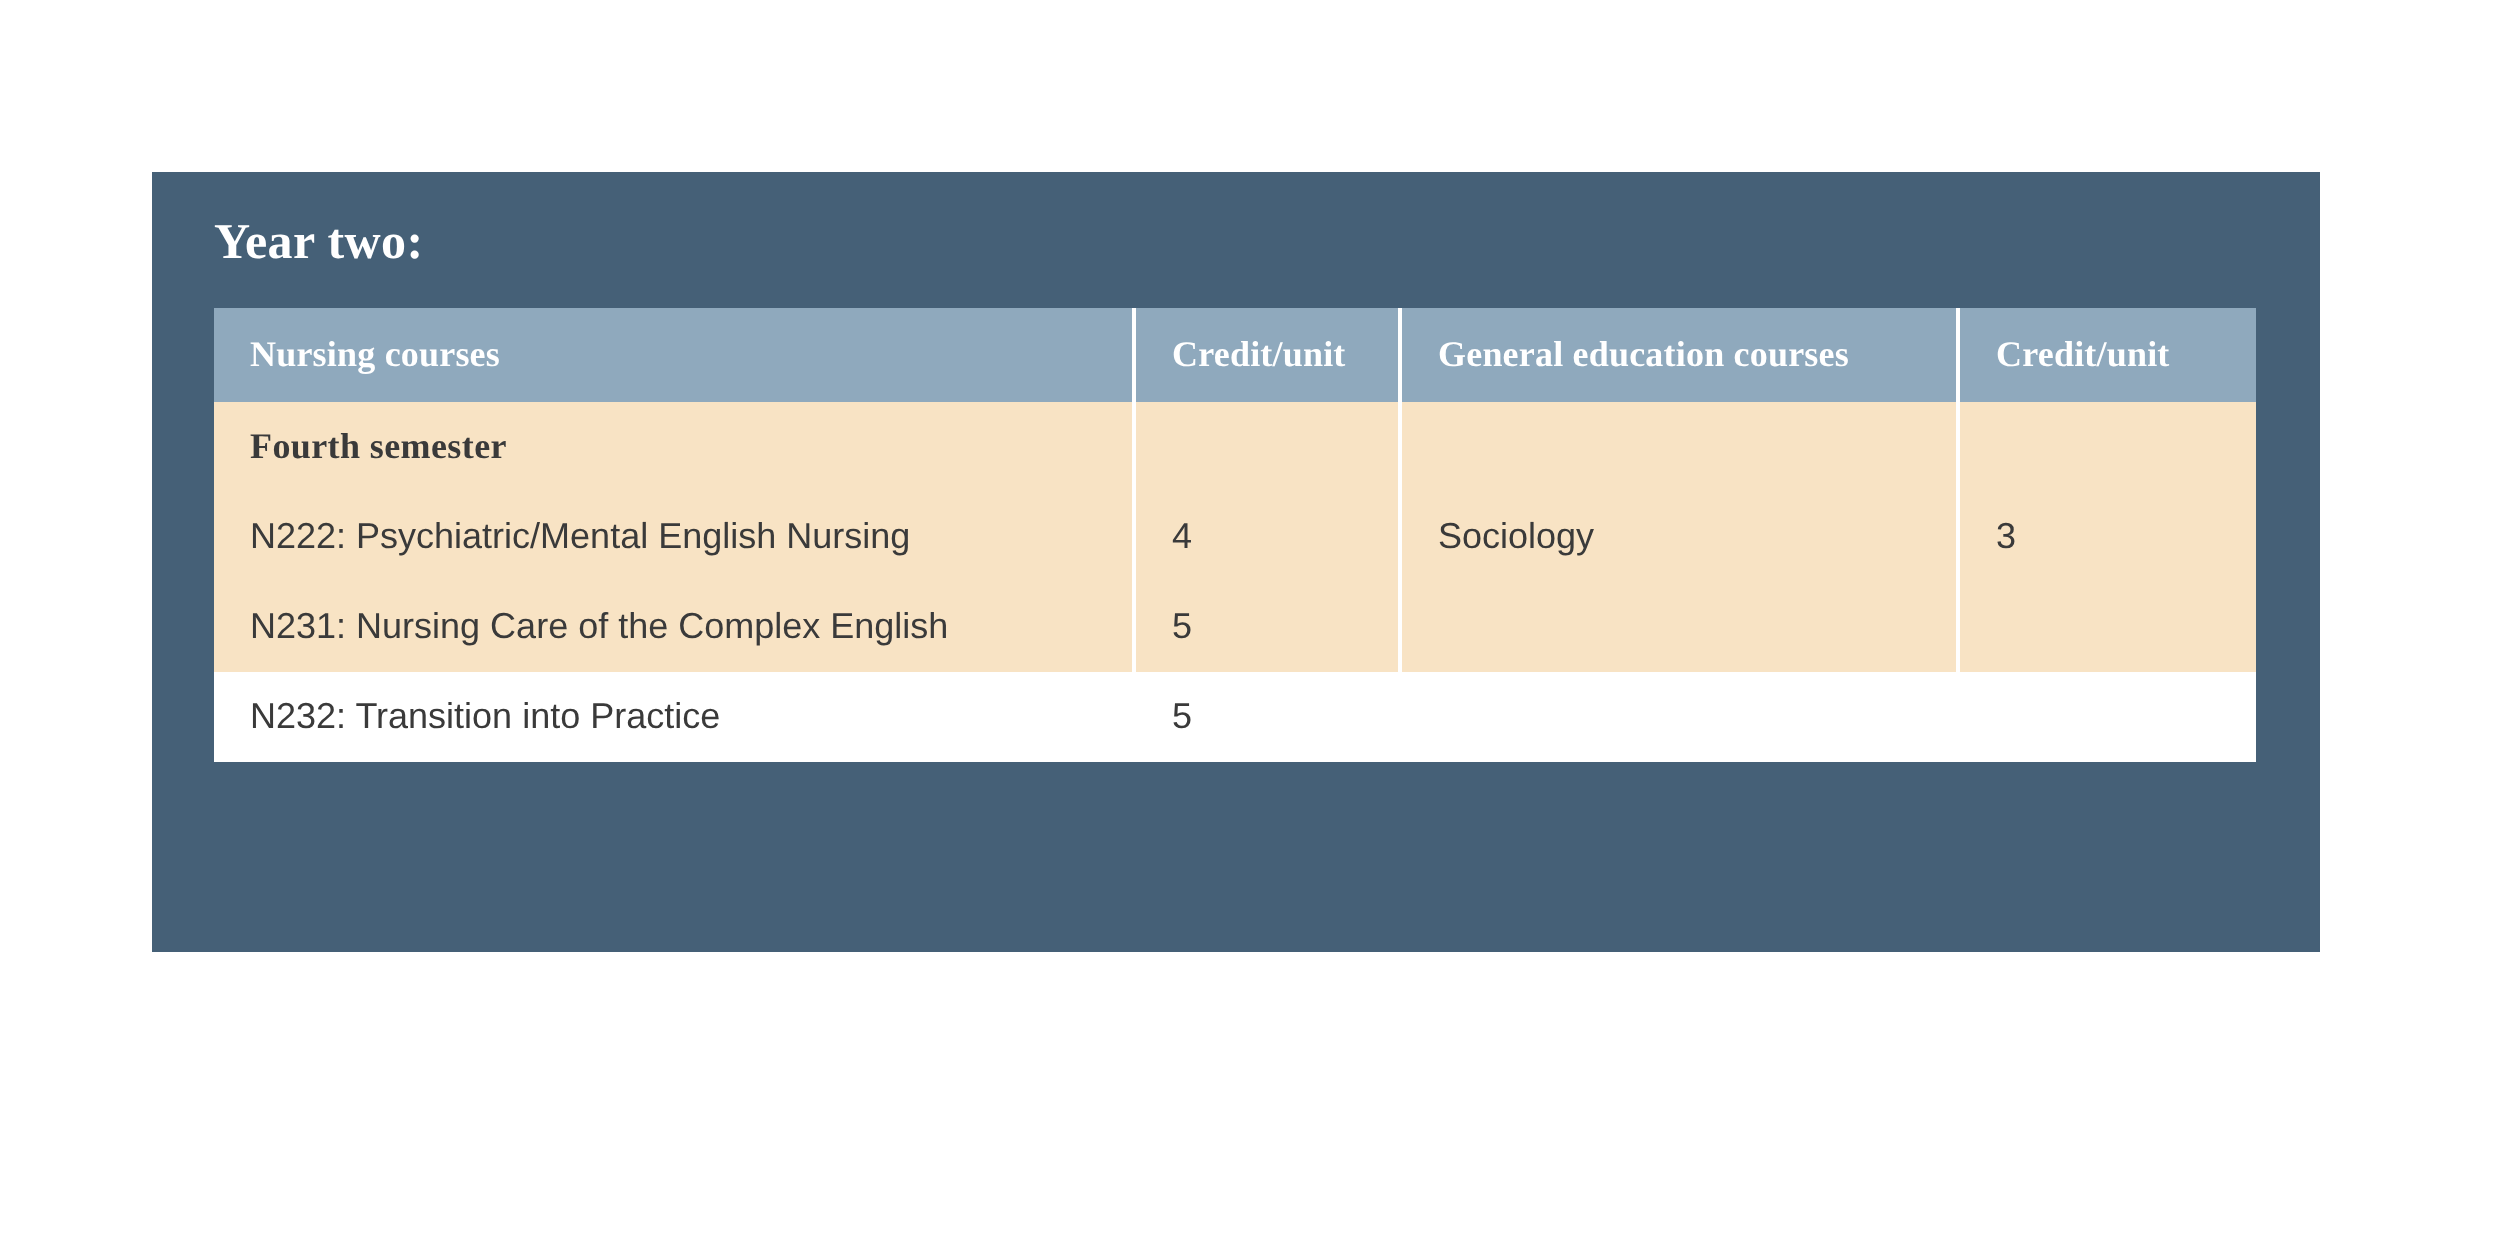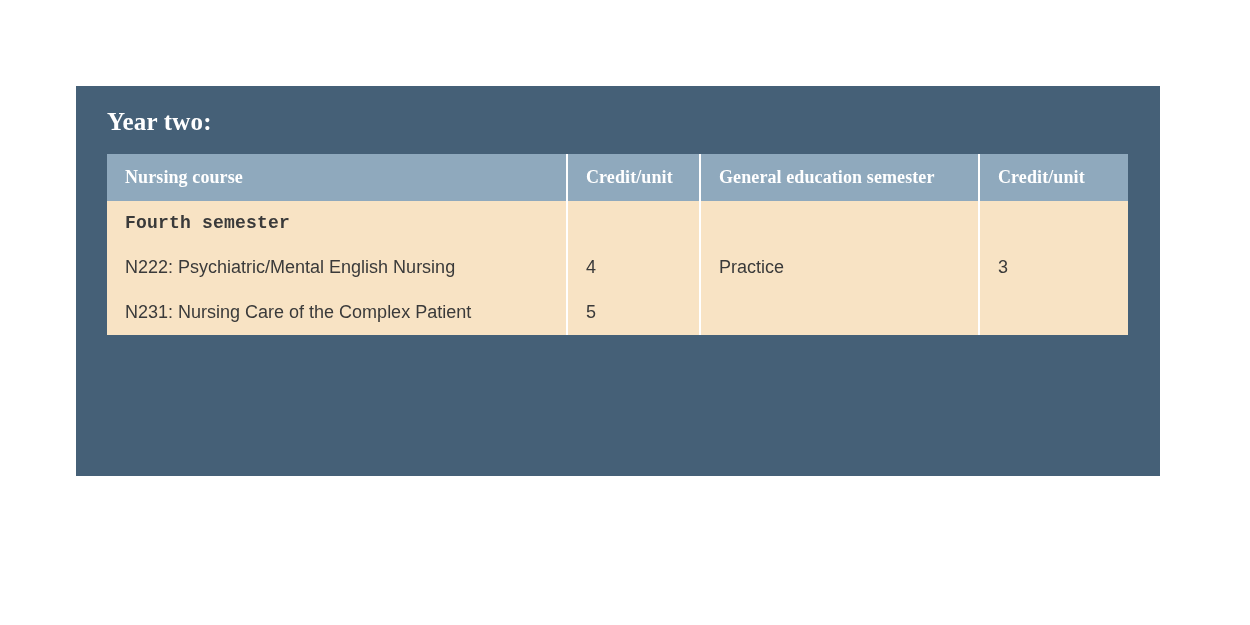--- a/index.html
+++ b/index.html
@@ -70,21 +70,21 @@
     border-right: 2px solid #ffffff;
     vertical-align: middle;
     height: 20px;
   }
   table.course-table td:last-child { border-right: none; }
 
   tr.row-shaded td { background: #f8e3c4; }
   tr.row-plain td { background: #ffffff; }
 
   td.semester {
-    font-family: Liberation Mono, monospace;
+    font-family: Liberation Serif, serif;
     font-weight: bold;
     font-size: 19px;
     color: #46464a;
     letter-spacing: 0.2px;
   }
 </style>
 </head>
 <body>
 
 <div class="page">
@@ -92,41 +92,47 @@
     <h1 class="panel-title">Year two:</h1>
     <table class="course-table">
       <colgroup>
         <col class="c1">
           <col class="c2">
           <col class="c3">
           <col class="c4">
       </colgroup>
       <thead>
         <tr>
-          <th>Nursing course</th>
+          <th>Nursing courses</th>
           <th>Credit/unit</th>
-          <th>General education semester</th>
+          <th>General education courses</th>
           <th>Credit/unit</th>
         </tr>
       </thead>
       <tbody>
         <tr class="row-shaded">
           <td class="semester">Fourth semester</td>
           <td></td>
           <td></td>
           <td></td>
         </tr>
         <tr class="row-shaded">
           <td>N222: Psychiatric/Mental English Nursing</td>
           <td>4</td>
-          <td>Practice</td>
+          <td>Sociology</td>
           <td>3</td>
         </tr>
         <tr class="row-shaded">
-          <td>N231: Nursing Care of the Complex Patient</td>
+          <td>N231: Nursing Care of the Complex English</td>
+          <td>5</td>
+          <td></td>
+          <td></td>
+        </tr>
+        <tr class="row-plain">
+          <td>N232: Transition into Practice</td>
           <td>5</td>
           <td></td>
           <td></td>
         </tr>
       </tbody>
     </table>
   </div>
 </div>
 
 </body></html>

